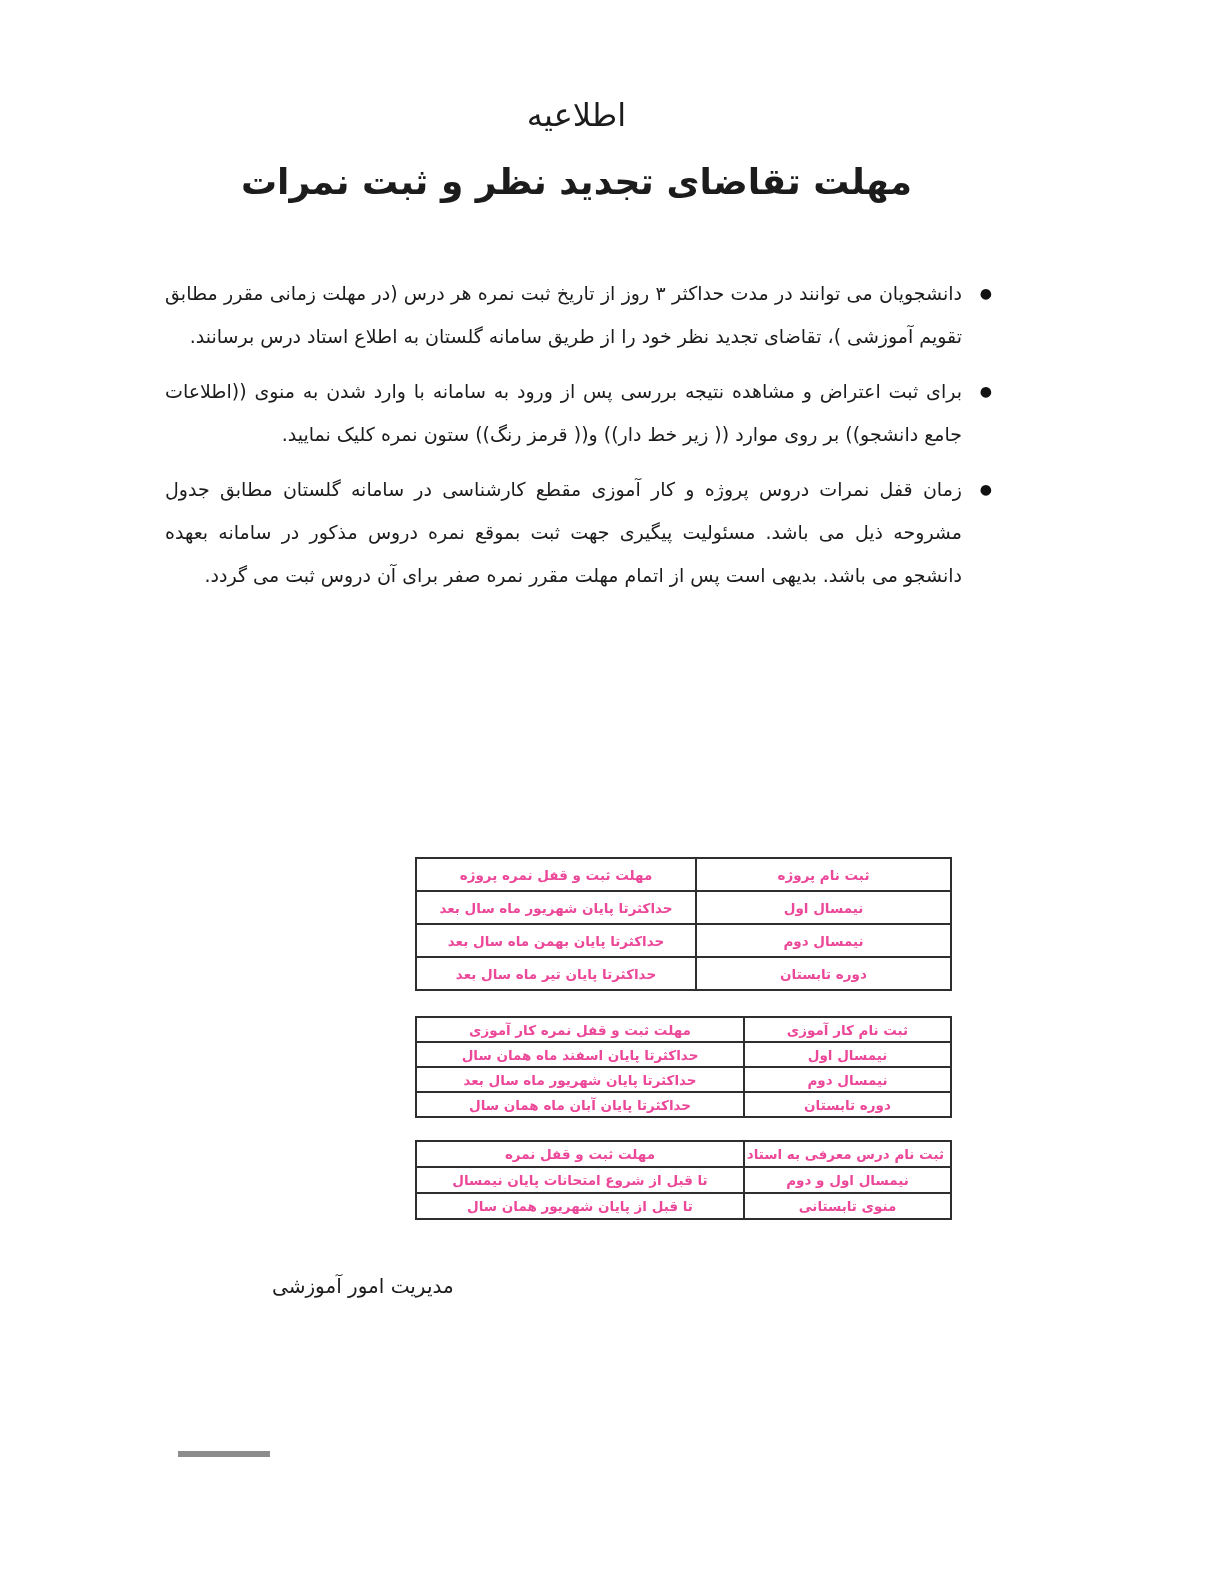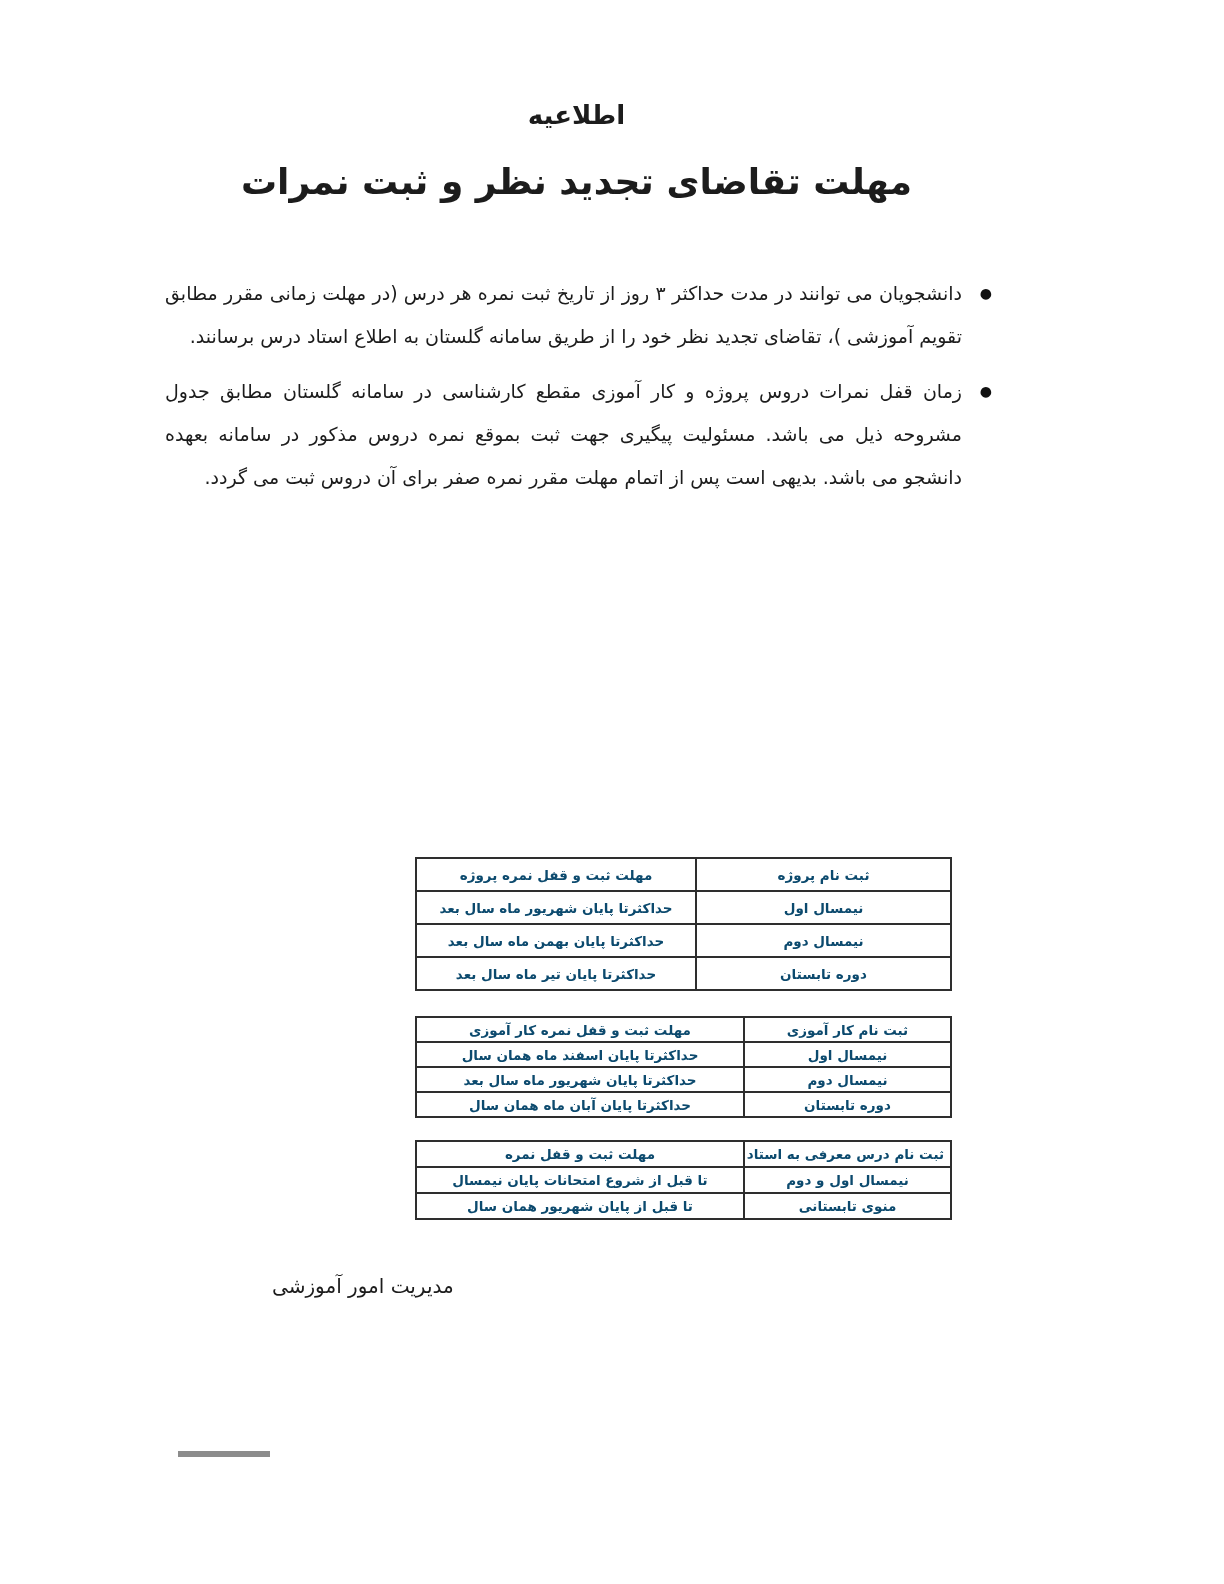--- a/index.html
+++ b/index.html
@@ -21,22 +21,22 @@
   }
   
   .heading-block {
     position: absolute;
     top: 98px;
     right: 249px;
     width: 797px;
     text-align: center;
   }
   .heading-small {
-    font-size: 26px;
-    font-weight: bold;
+    font-size: 32px;
+    font-weight: normal;
     line-height: 34px;
     margin: 0 0 26px 0;
   }
   .heading-main {
     font-size: 36px;
     font-weight: bold;
     line-height: 48px;
     margin: 4px;
   }
   
@@ -74,21 +74,21 @@
     table-layout: fixed;
     direction: rtl;
   }
   table.sched td {
     border: 2px solid #2e2e2e;
     text-align: center;
     vertical-align: middle;
     font-size: 13.5px;
     font-weight: bold;
     padding: 0 6px;
-    color: #0c4a6e;
+    color: #ec4899;
     white-space: nowrap;
     overflow: hidden;
   }
   #table-project { top: 857px; }
   #table-project td { height: 31px; }
   #table-project col.c-term { width: 255px; }
   #table-project col.c-dead { width: 280px; }
 
   #table-internship { top: 1016px; }
   #table-internship td { height: 23px; }
@@ -129,20 +129,24 @@
     <div class="heading-main">مهلت تقاضای تجدید نظر و ثبت نمرات</div>
   </div>
 
   <ul class="bullets">
     <li>
       <span class="bullet-dot"></span>
       <span>دانشجویان می توانند در مدت حداکثر ۳ روز از تاریخ ثبت نمره هر درس (در مهلت زمانی مقرر مطابق تقویم آموزشی )، تقاضای تجدید نظر خود را از طریق سامانه گلستان به اطلاع استاد درس برسانند.</span>
     </li>
     <li>
       <span class="bullet-dot"></span>
+      <span>برای ثبت اعتراض و مشاهده نتیجه بررسی پس از ورود به سامانه با وارد شدن به منوی ((اطلاعات جامع دانشجو)) بر روی موارد (( زیر خط دار)) و(( قرمز رنگ)) ستون نمره کلیک نمایید.</span>
+    </li>
+    <li>
+      <span class="bullet-dot"></span>
       <span>زمان قفل نمرات دروس پروژه و کار آموزی مقطع کارشناسی در سامانه گلستان مطابق جدول مشروحه ذیل می باشد. مسئولیت پیگیری جهت ثبت بموقع نمره دروس مذکور در سامانه بعهده دانشجو می باشد. بدیهی است پس از اتمام مهلت مقرر نمره صفر برای آن دروس ثبت می گردد.</span>
     </li>
   </ul>
 
   <table class="sched" id="table-project">
     <colgroup>
         <col class="c-term">
         <col class="c-dead">
       </colgroup>
     <tbody>

